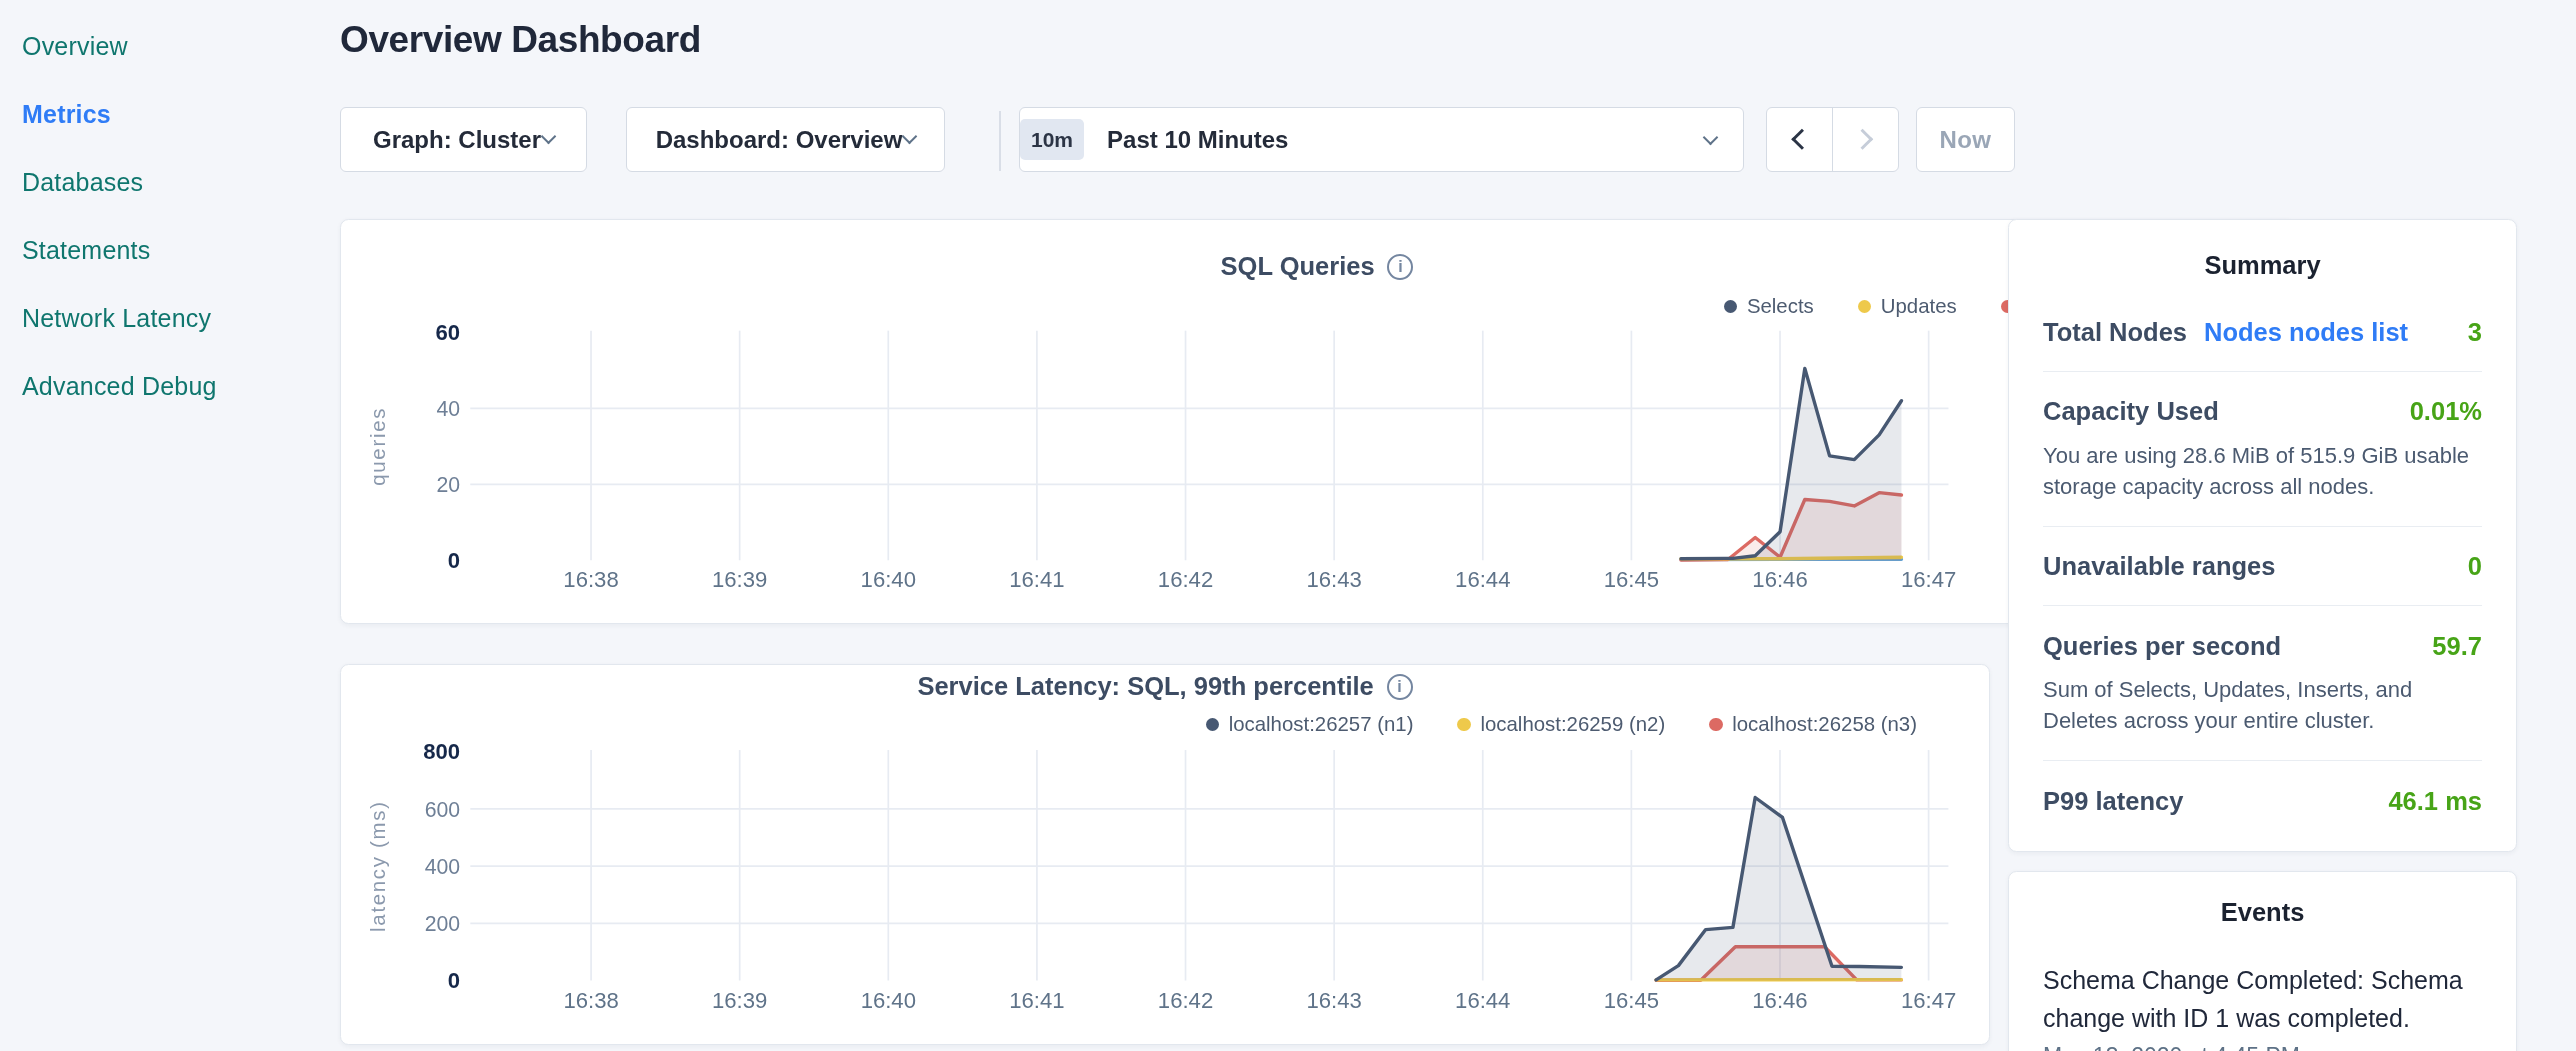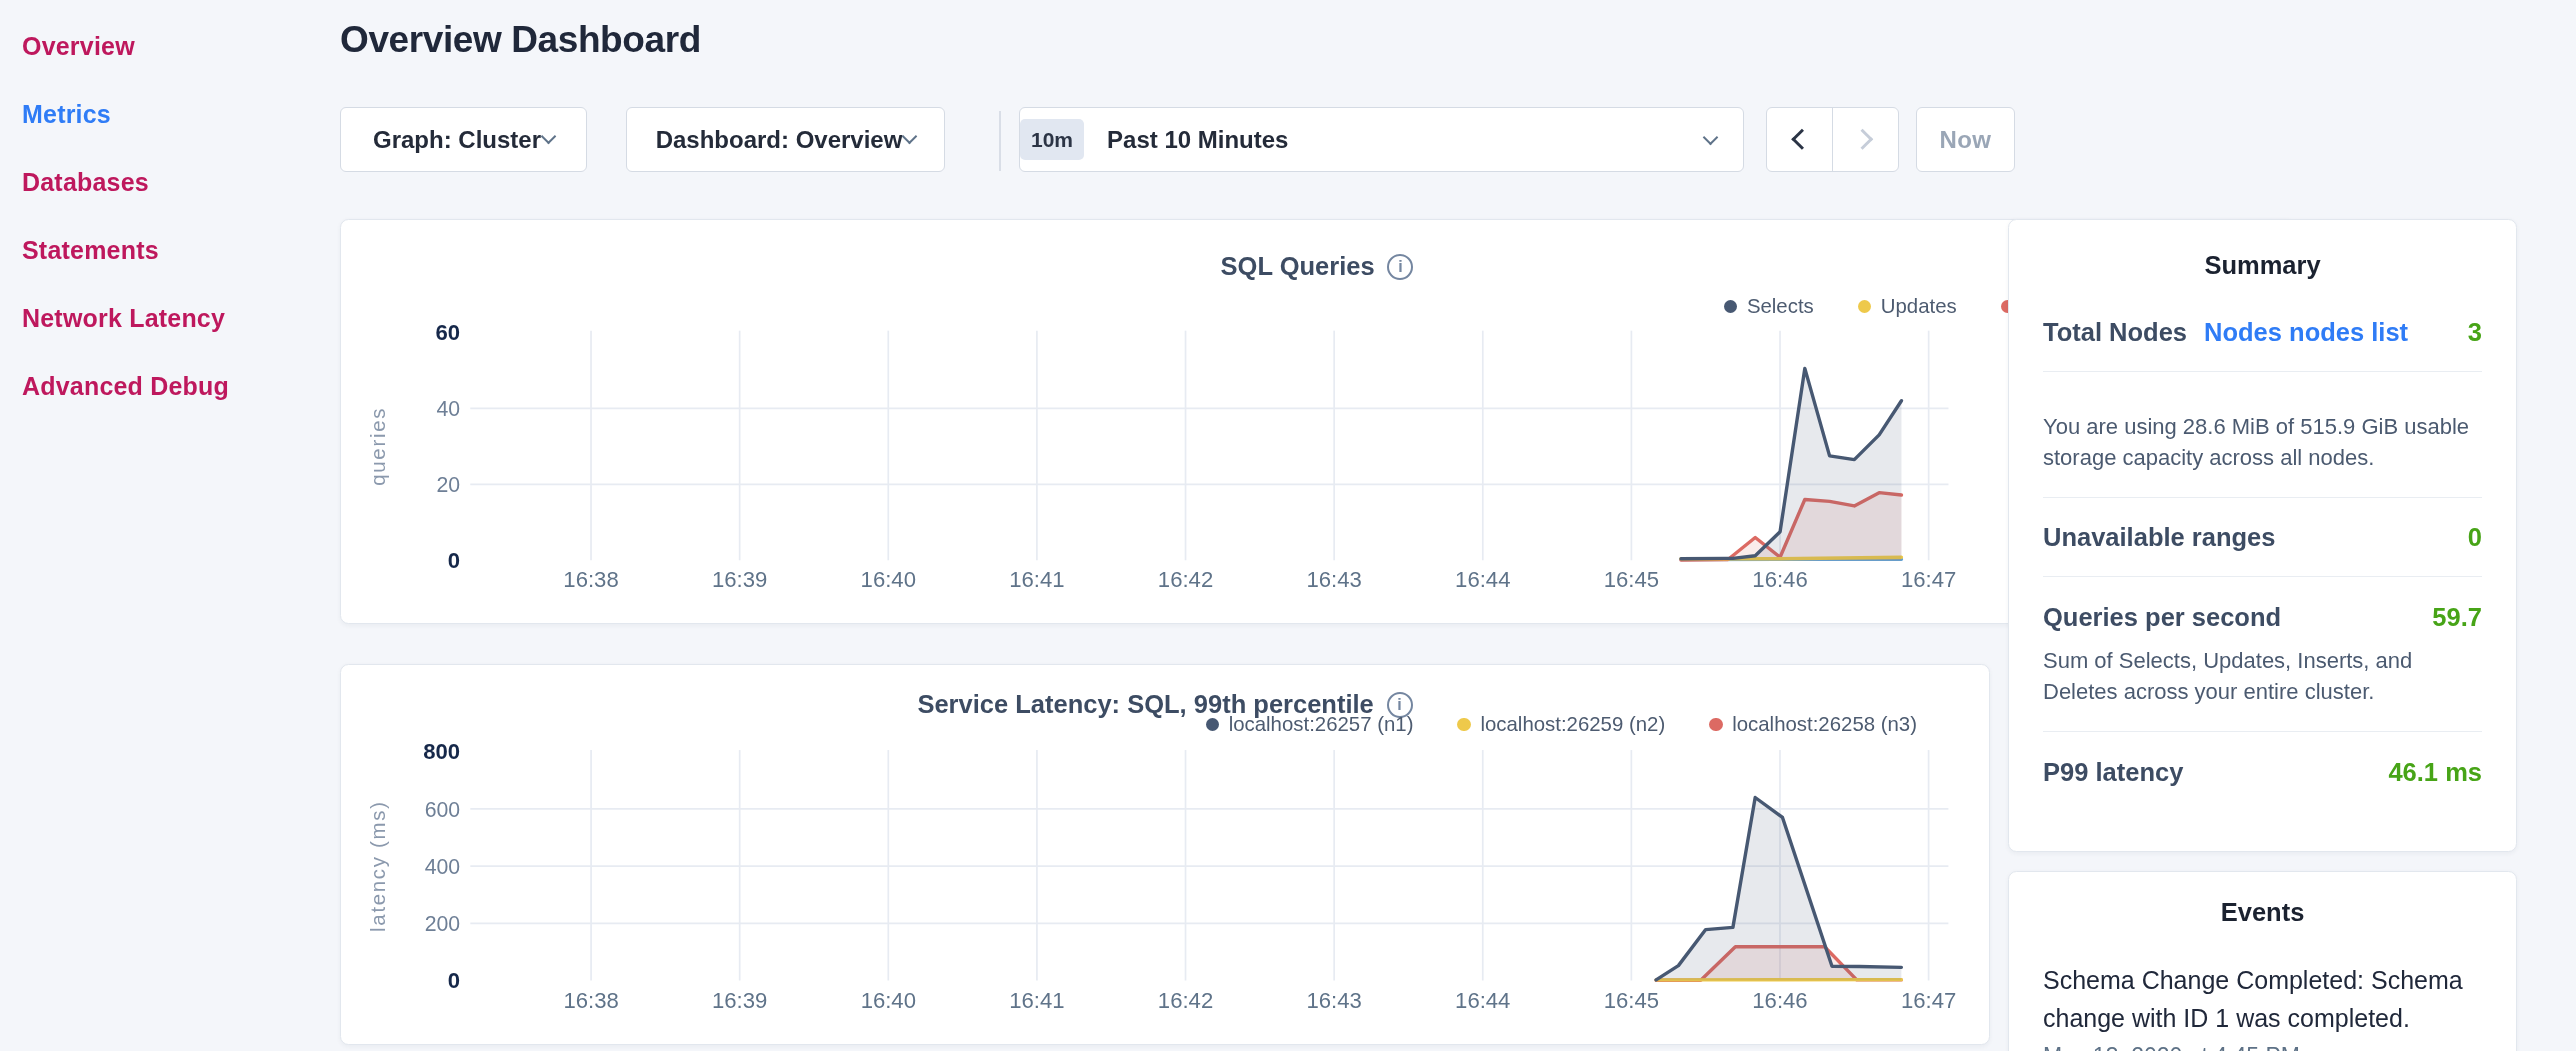--- a/index.html
+++ b/index.html
@@ -8,21 +8,21 @@
     position:relative;
     background:#f4f6fa;
     font-family:"Liberation Sans", sans-serif;
     color:#242b39;
   }
 
   
   .sidebar { position:absolute; left:0; top:0; width:340px; height:1051px; padding-top:12px; }
   .side-item {
     padding:0 0 0 22px; height:68px; display:flex; align-items:center;
-    font-size:25px; font-weight:700; color:#be185d; cursor:pointer; letter-spacing:0.2px;
+    font-size:25px; font-weight:400; color:#0f766e; cursor:pointer; letter-spacing:0.2px;
   }
   .side-item.active { color:#2f7cf6; font-weight:700; }
 
   
   .page-title {
     position:absolute; left:340px; top:18.7px;
     font-size:37px; font-weight:600; color:#20283a; letter-spacing:-0.4px;
   }
   .ctl { position:absolute; top:107px; height:65px; background:#fff;
          border:1.7px solid #d5dbe4; border-radius:6px; display:flex; align-items:center; }
@@ -52,21 +52,21 @@
   .card { position:absolute; background:#fff; border:1.7px solid #e2e7ee; border-radius:8.5px;
           box-shadow:0 1.7px 4.3px rgba(44,56,82,.05); }
   .card-chart1 { left:340px; top:219px;  width:1954px; height:405px; }
   .card-chart2 { left:340px; top:664px;  width:1650px; height:381px; }
   .card-summary{ left:2008px; top:219px; width:509px;  height:633px; }
   .card-events { left:2008px; top:871px;width:509px;  height:213px; }
 
   .chart-title { position:absolute; left:0; right:0; display:flex; justify-content:center;
                  align-items:center; gap:12.8px; font-size:25.5px; font-weight:700; color:#3d4c63; }
   .card-chart1 .chart-title { top:32px; }
-  .card-chart2 .chart-title { top:25px; }
+  .card-chart2 .chart-title { top:7px; }
   .info-icon { width:26px; height:26px; border:2.1px solid #7486a0; border-radius:50%;
                display:flex; align-items:center; justify-content:center;
                font-size:16px; font-weight:700; color:#7486a0; font-style:normal; }
   .legend { position:absolute; right:72px; display:flex; gap:44px;text-align:center; }
   .card-chart1 .legend { top:75px; }
   .card-chart2 .legend { top:48px; }
   .legend-item { display:flex; align-items:center; gap:9.4px; font-size:20.4px; color:#4d5b70; }
   .dot { width:13.6px; height:13.6px; border-radius:50%; display:inline-block; }
 
   .chart-svg { position:absolute; left:0; top:0; }
@@ -261,20 +261,24 @@
 
   <div class="sum-row first">
     <div class="sum-head">
       <span class="sum-label">Total Nodes</span>
       <span class="sum-link">Nodes nodes list</span>
       <span class="sum-value">3</span>
     </div>
   </div>
 
   <div class="sum-row">
+    <div class="sum-head">
+      <span class="sum-label">Capacity Used</span>
+      <span class="sum-value">0.01%</span>
+    </div>
     <div class="sum-sub">You are using 28.6 MiB of 515.9 GiB usable storage capacity across all nodes.</div>
   </div>
 
   <div class="sum-row">
     <div class="sum-head">
       <span class="sum-label">Unavailable ranges</span>
       <span class="sum-value">0</span>
     </div>
   </div>
 

